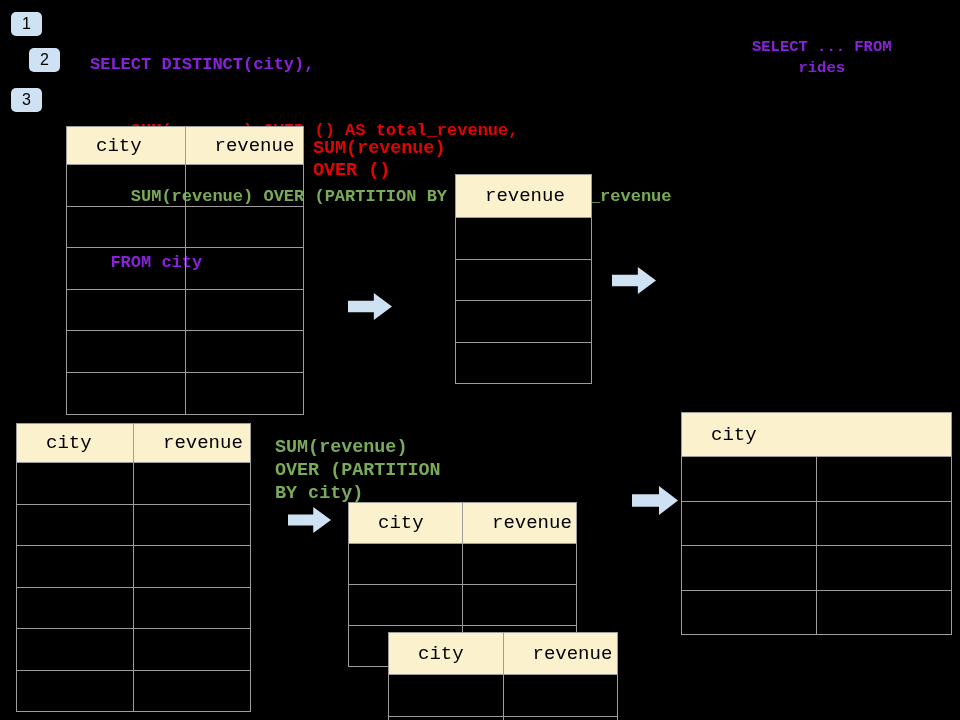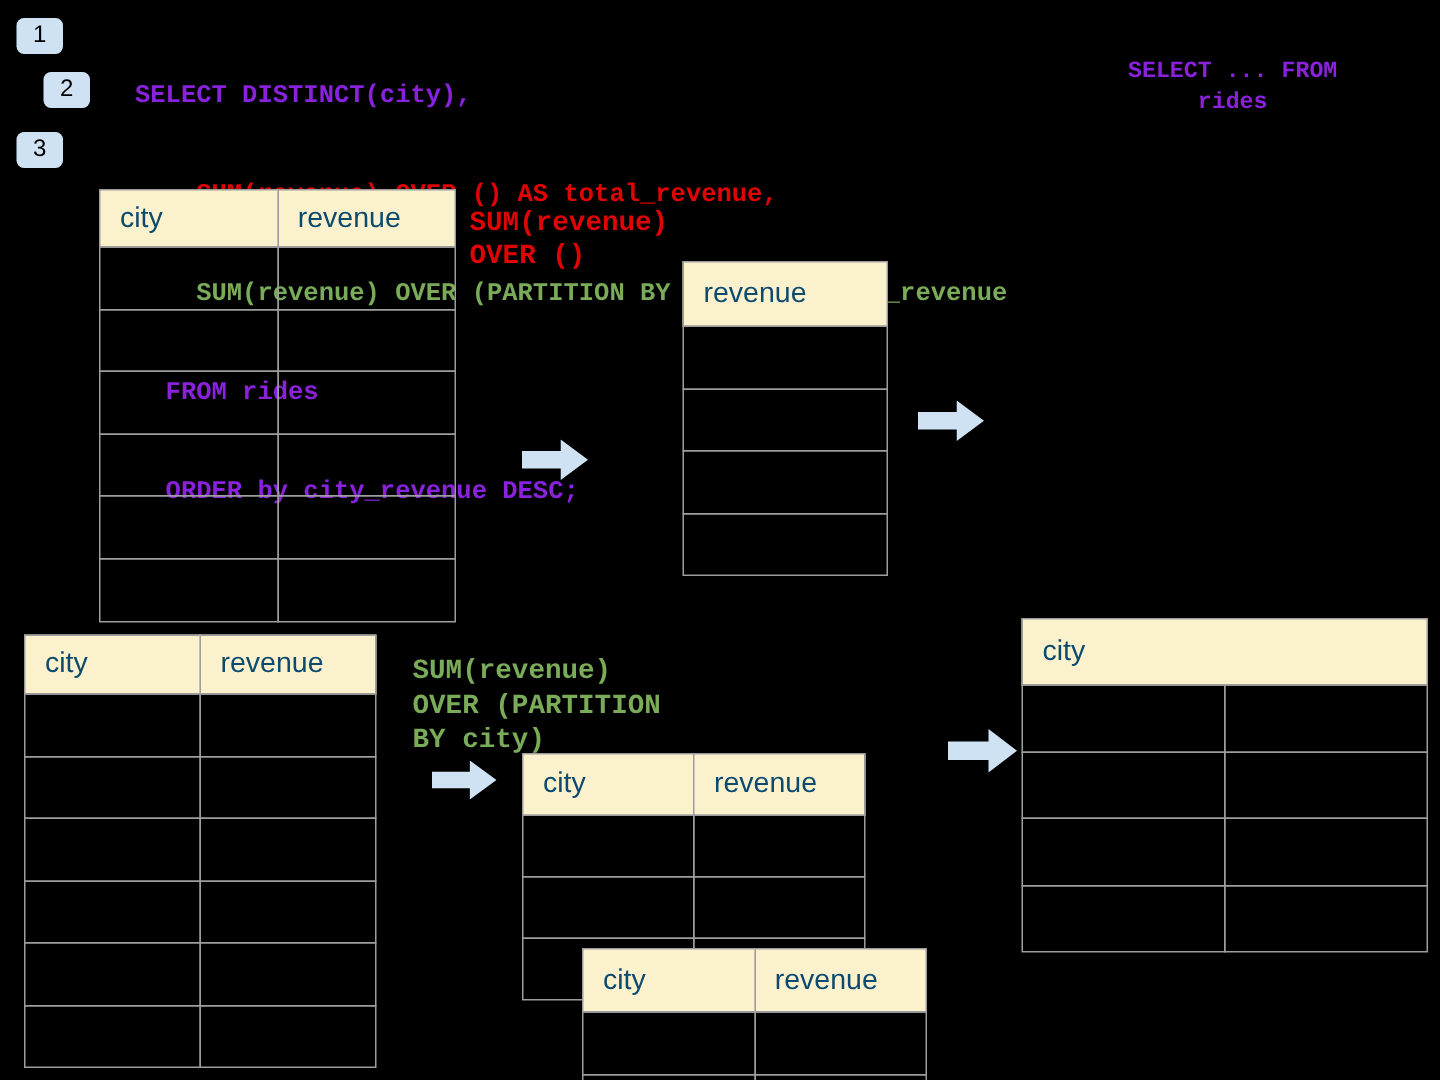--- a/index.html
+++ b/index.html
@@ -21,22 +21,22 @@
   #side-note{left:752px;top:37px;font-size:15.5px;line-height:21px;text-align:center;}
   #label-total{left:313px;top:138px;font-size:18.4px;line-height:22px;}
   #label-partition{left:275px;top:436px;font-size:18.4px;line-height:23px;}
 
   
   .dtable{position:absolute;}
   .hrow,.brow{display:flex;}
   .hcell,.bcell{flex:1;border:1px solid #9d9d9d;margin-left:-1px;margin-top:-1px;
                 box-sizing:border-box;}
   .hcell:first-child,.bcell:first-child{margin-left:0;}
-  .hrow .hcell{background:#fcf1cd;display:flex;align-items:center;padding-left:13px;
-               color:#0c4a6e;font-size:19px;}
+  .hrow .hcell{background:#fcf1cd;display:flex;align-items:center;padding-left:29px;
+               color:#000000;font-size:19px;font-family:Liberation Mono, monospace;}
   .brow{margin-top:0;}
   .brow .bcell{background:transparent;}
   .dtable .brow .bcell{margin-top:-1px;}
 
   #t1{left:66px;top:127px;width:238px;}  #t1 .hrow{height:38px;}  #t1 .brow{height:41.6px;}
   #t2{left:455px;top:175px;width:137px;} #t2 .hrow{height:43px;}  #t2 .brow{height:41.5px;}
   #t3{left:16px;top:424px;width:235px;}  #t3 .hrow{height:39px;}  #t3 .brow{height:41.5px;}
   #t4{left:348px;top:503px;width:229px;z-index:1;} #t4 .hrow{height:41px;} #t4 .brow{height:41px;}
   #t5{left:388px;top:633px;width:230px;z-index:5;} #t5 .hrow{height:42px;} #t5 .brow{height:42px;}
   #t6{left:681px;top:413px;width:271px;} #t6 .hrow{height:44px;} #t6 .brow{height:44.5px;}
@@ -55,22 +55,21 @@
 <div id="stage">
 
   <div class="abs badge" id="badge-1">1</div>
   <div class="abs badge" id="badge-2">2</div>
   <div class="abs badge" id="badge-3">3</div>
 
   <div class="abs mono" id="code">
     <div style="color: rgb(138, 34, 221);">SELECT DISTINCT(city),</div>
     <div style="color: rgb(224, 4, 4);">    SUM(revenue) OVER () AS total_revenue,</div>
     <div style="color: rgb(121, 171, 88);">    SUM(revenue) OVER (PARTITION BY city) as city_revenue</div>
-    <div style="color: rgb(138, 34, 221);">  FROM rides</div>
-    <div style="color: rgb(138, 34, 221);">  ORDER by city_revenue DESC;</div>
+    <div style="color: rgb(138, 34, 221);">  FROM city</div>
   </div>
 
   <div class="abs mono" id="side-note" style="color: rgb(138, 34, 221);">SELECT ... FROM
 rides</div>
 
   <div class="abs mono" id="label-total" style="color: rgb(224, 4, 4);">SUM(revenue)
 OVER ()</div>
   <div class="abs mono" id="label-partition" style="color: rgb(121, 171, 88);">SUM(revenue)
 OVER (PARTITION
 BY city)</div>

